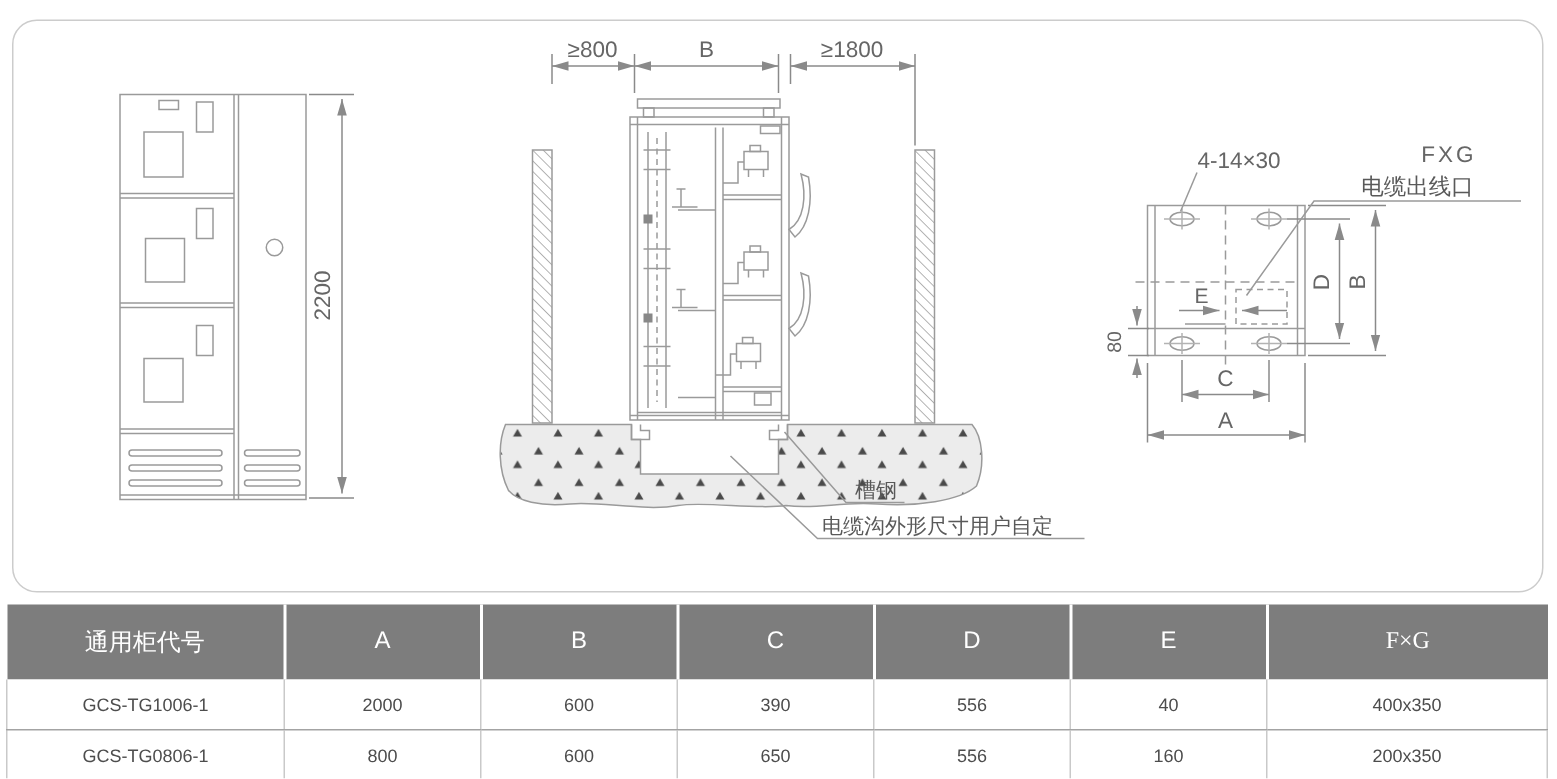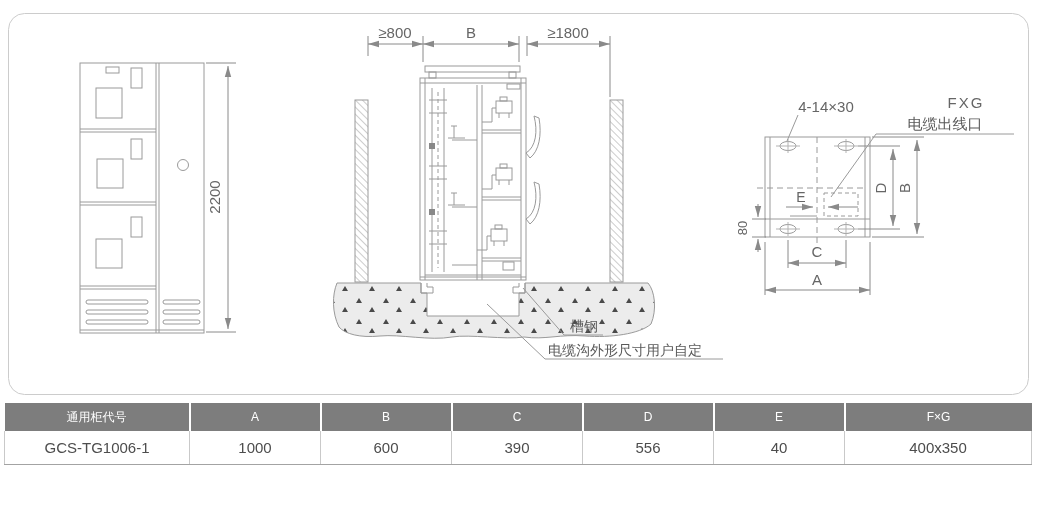--- a/index.html
+++ b/index.html
@@ -8,24 +8,24 @@
   svg{position:absolute;left:0;top:0;}
   svg .ln{stroke:#9a9a9a;fill:none;stroke-width:1;}
   svg .lnt{stroke:#b3b3b3;fill:none;stroke-width:1;}
   svg .dim{stroke:#8a8a8a;fill:none;stroke-width:1;}
   svg .dsh{stroke:#9a9a9a;fill:none;stroke-width:1;stroke-dasharray:6 4;}
   svg .dsh2{stroke:#9a9a9a;fill:none;stroke-width:1;stroke-dasharray:4 3;}
   svg text{fill:#666;font-family:"Liberation Sans",sans-serif;}
   svg .cn{fill:#595959;}
   
   .spec-table{position:absolute;left:4px;top:403px;border-collapse:collapse;table-layout:fixed;}
-  .spec-table th{background:#7d7d7d;color:#fff;font-weight:400;font-size:12px;height:28px;
+  .spec-table th{background:#7d7d7d;color:#fff;font-weight:400;font-size:16px;height:50px;
                  border-right:2px solid #fff;padding:0;text-align:center;}
-  .spec-table th:last-child{border-right:none;}
-  .spec-table td{height:33px;text-align:center;color:#4d4d4d;font-size:15px;padding:0;
+  .spec-table th:last-child{border-right:none;font-family:Liberation Serif, serif;}
+  .spec-table td{height:33px;text-align:center;color:#4d4d4d;font-size:12px;padding:0;
                  border-right:1px solid #c9c9c9;border-bottom:1px solid #a3a3a3;background:#fff;}
   .spec-table td:first-child,.spec-table th:first-child{border-left:1px solid #c9c9c9;}
   .spec-table th:first-child{border-left:none;}
 </style>
 </head>
 <body>
 
 <div class="stage">
 
 <svg width="1038" height="400" viewBox="0 0 1038 400">
@@ -209,23 +209,32 @@
       <th>B</th>
       <th>C</th>
       <th>D</th>
       <th>E</th>
       <th>F×G</th>
     </tr>
   </thead>
   <tbody>
     <tr>
       <td>GCS-TG1006-1</td>
-      <td>1000</td>
+      <td>2000</td>
       <td>600</td>
       <td>390</td>
       <td>556</td>
       <td>40</td>
       <td>400x350</td>
     </tr>
+    <tr>
+      <td>GCS-TG0806-1</td>
+      <td>800</td>
+      <td>600</td>
+      <td>650</td>
+      <td>556</td>
+      <td>160</td>
+      <td>200x350</td>
+    </tr>
   </tbody>
 </table>
 
 </div>
 
 </body></html>

